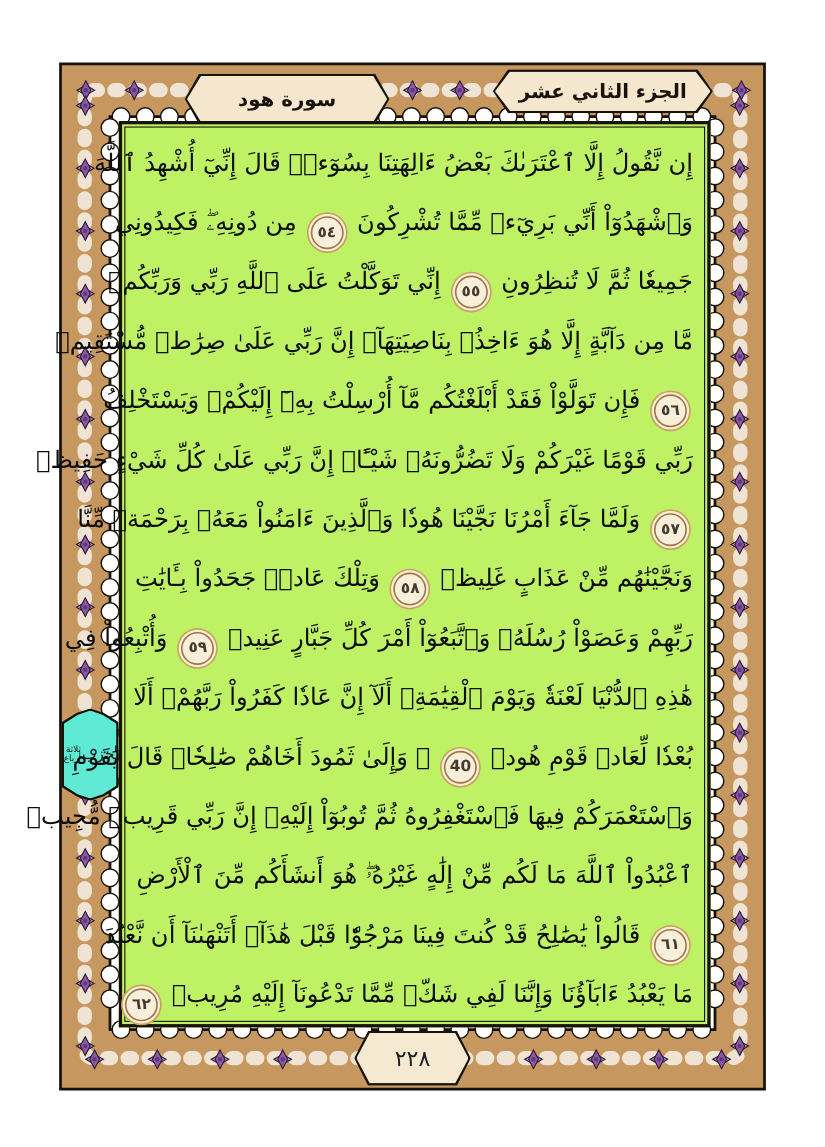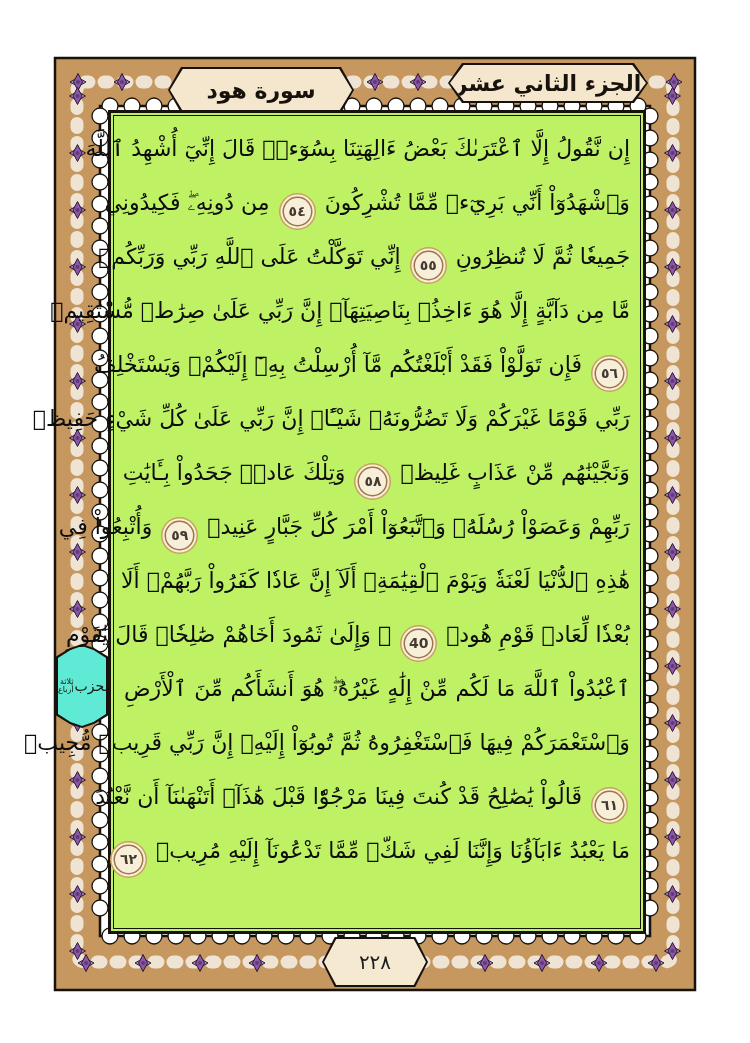--- a/index.html
+++ b/index.html
@@ -9,21 +9,21 @@
   }
   svg.border-art{position:absolute;left:0;top:0;width:750px;height:1043px;}
 
   
   .cartouche{position:absolute;}
   .cart-shell{position:absolute;inset:0;background:#17120c;
     clip-path:polygon(7% 0,93% 0,100% 50%,93% 100%,7% 100%,0 50%);}
   .cart-fill{position:absolute;inset:2px;background:#f5e7cd;
     clip-path:polygon(7% 0,93% 0,100% 50%,93% 100%,7% 100%,0 50%);
     display:flex;align-items:center;justify-content:center;}
-  .cart-text{font-size:22px;font-weight:bold;color:#17120c;direction:rtl;white-space:nowrap;}
+  .cart-text{font-size:18px;font-weight:bold;color:#17120c;direction:rtl;white-space:nowrap;}
 
   
   .text-block{
     position:absolute;left:108px;top:110px;width:538px;height:824px;
     background:#bef264;border:3px solid #17120c;box-sizing:border-box;
   }
   .text-inner{
     position:absolute;inset:2px;border:1px solid #17120c;
     padding:6px 10px 0 10px;box-sizing:border-box;
   }
@@ -278,26 +278,27 @@
   </div>
 
   <div class="text-block">
     <div class="text-inner" id="quran-lines">
         <div class="q-line"><span>إِن نَّقُولُ إِلَّا ٱعْتَرَىٰكَ بَعْضُ ءَالِهَتِنَا بِسُوٓءٖۗ قَالَ إِنِّيٓ أُشْهِدُ ٱللَّهَ</span> </div>
         <div class="q-line"><span>وَٱشْهَدُوٓاْ أَنِّي بَرِيٓءٞ مِّمَّا تُشْرِكُونَ</span> <span class="ayah-marker">٥٤</span> <span>مِن دُونِهِۦۖ فَكِيدُونِي</span> </div>
         <div class="q-line"><span>جَمِيعٗا ثُمَّ لَا تُنظِرُونِ</span> <span class="ayah-marker">٥٥</span> <span>إِنِّي تَوَكَّلْتُ عَلَى ٱللَّهِ رَبِّي وَرَبِّكُمۚ</span> </div>
         <div class="q-line"><span>مَّا مِن دَآبَّةٍ إِلَّا هُوَ ءَاخِذُۢ بِنَاصِيَتِهَآۚ إِنَّ رَبِّي عَلَىٰ صِرَٰطٖ مُّسْتَقِيمٖ</span> </div>
         <div class="q-line"><span class="ayah-marker">٥٦</span> <span>فَإِن تَوَلَّوْاْ فَقَدْ أَبْلَغْتُكُم مَّآ أُرْسِلْتُ بِهِۦٓ إِلَيْكُمْۚ وَيَسْتَخْلِفُ</span> </div>
         <div class="q-line"><span>رَبِّي قَوْمًا غَيْرَكُمْ وَلَا تَضُرُّونَهُۥ شَيْـًٔاۚ إِنَّ رَبِّي عَلَىٰ كُلِّ شَيْءٍ حَفِيظٞ</span> </div>
+        <div class="q-line"><span class="ayah-marker">٥٧</span> <span>وَلَمَّا جَآءَ أَمْرُنَا نَجَّيْنَا هُودٗا وَٱلَّذِينَ ءَامَنُواْ مَعَهُۥ بِرَحْمَةٖ مِّنَّا</span> </div>
         <div class="q-line"><span>وَنَجَّيْنَٰهُم مِّنْ عَذَابٍ غَلِيظٖ</span> <span class="ayah-marker">٥٨</span> <span>وَتِلْكَ عَادٞۖ جَحَدُواْ بِـَٔايَٰتِ</span> </div>
         <div class="q-line"><span>رَبِّهِمْ وَعَصَوْاْ رُسُلَهُۥ وَٱتَّبَعُوٓاْ أَمْرَ كُلِّ جَبَّارٍ عَنِيدٖ</span> <span class="ayah-marker">٥٩</span> <span>وَأُتْبِعُواْ فِي</span> </div>
         <div class="q-line"><span>هَٰذِهِ ٱلدُّنْيَا لَعْنَةٗ وَيَوْمَ ٱلْقِيَٰمَةِۗ أَلَآ إِنَّ عَادٗا كَفَرُواْ رَبَّهُمْۗ أَلَا</span> </div>
         <div class="q-line"><span>بُعْدٗا لِّعَادٖ قَوْمِ هُودٖ</span> <span class="ayah-marker">40</span> <span>۞ وَإِلَىٰ ثَمُودَ أَخَاهُمْ صَٰلِحٗاۚ قَالَ يَٰقَوْمِ</span> </div>
+        <div class="q-line"><span>وَٱسْتَعْمَرَكُمْ فِيهَا فَٱسْتَغْفِرُوهُ ثُمَّ تُوبُوٓاْ إِلَيْهِۚ إِنَّ رَبِّي قَرِيبٞ مُّجِيبٞ</span> </div>
         <div class="q-line"><span>ٱعْبُدُواْ ٱللَّهَ مَا لَكُم مِّنْ إِلَٰهٍ غَيْرُهُۥۖ هُوَ أَنشَأَكُم مِّنَ ٱلْأَرْضِ</span> </div>
-        <div class="q-line"><span>وَٱسْتَعْمَرَكُمْ فِيهَا فَٱسْتَغْفِرُوهُ ثُمَّ تُوبُوٓاْ إِلَيْهِۚ إِنَّ رَبِّي قَرِيبٞ مُّجِيبٞ</span> </div>
         <div class="q-line"><span class="ayah-marker">٦١</span> <span>قَالُواْ يَٰصَٰلِحُ قَدْ كُنتَ فِينَا مَرْجُوّٗا قَبْلَ هَٰذَآۖ أَتَنْهَىٰنَآ أَن نَّعْبُدَ</span> </div>
         <div class="q-line"><span>مَا يَعْبُدُ ءَابَآؤُنَا وَإِنَّنَا لَفِي شَكّٖ مِّمَّا تَدْعُونَآ إِلَيْهِ مُرِيبٖ</span> <span class="ayah-marker">٦٢</span> </div>
       </div>
   </div>
 
   <div class="page-num">
     <div class="pn-shell"></div>
     <div class="pn-fill">
       <span class="pn-text">٢٢٨</span>
     </div>

